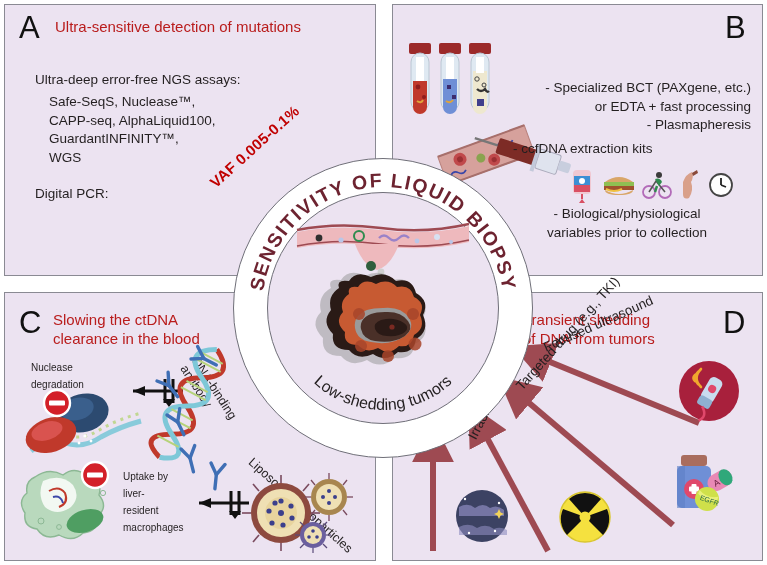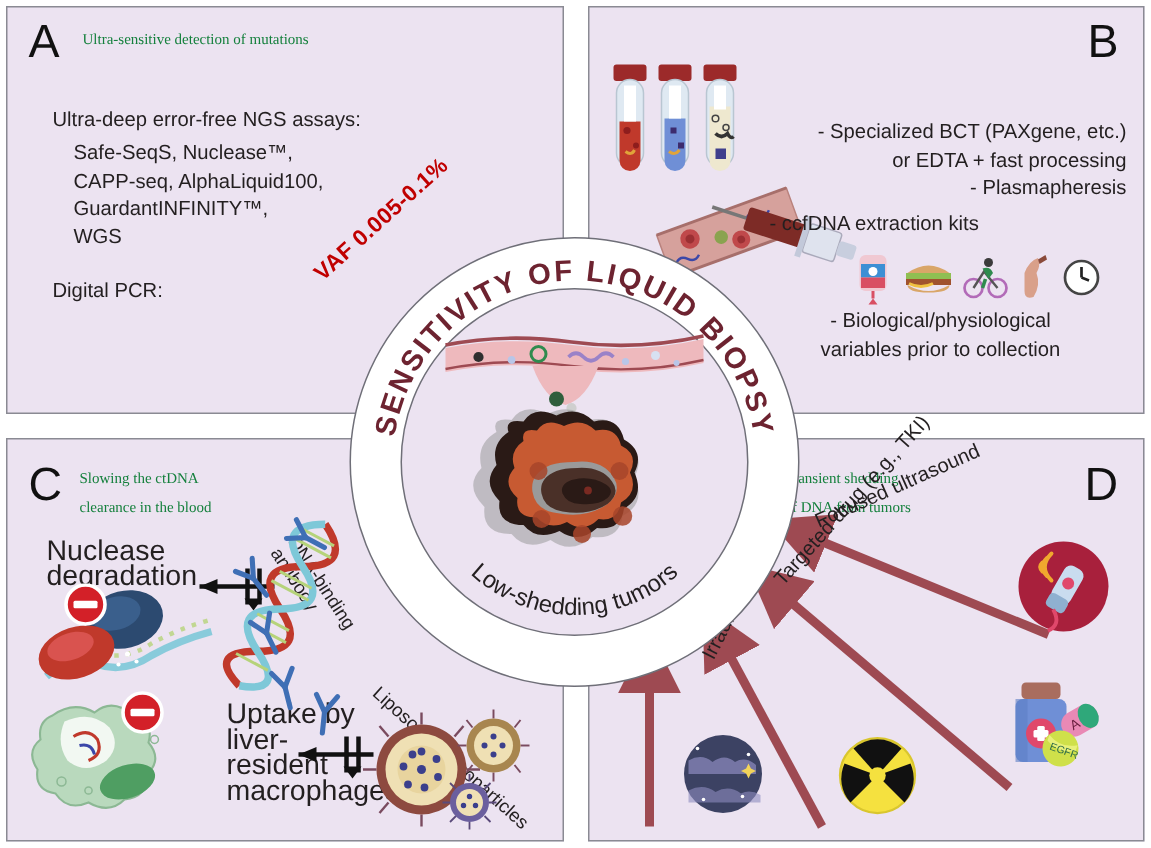--- a/index.html
+++ b/index.html
@@ -7,21 +7,21 @@
        font-family:"Liberation Sans","DejaVu Sans",sans-serif;}
   #fig{position:relative;width:767px;height:565px;background:#ffffff;}
 
   .panel{position:absolute;background:#ece3f1;border:1.5px solid #8a8a93;box-sizing:border-box;}
   #panel-a{left:4px;  top:4px;   width:372px; height:272px;}
   #panel-b{left:392px;top:4px;   width:371px; height:272px;}
   #panel-c{left:4px;  top:292px; width:372px; height:269px;}
   #panel-d{left:392px;top:292px; width:371px; height:269px;}
 
   .plabel{position:absolute;font-size:31px;line-height:31px;color:#111;font-weight:400;}
-  .ptitle{position:absolute;color:#15803d;font-size:10px;line-height:19px;font-family:Liberation Serif, serif;}
+  .ptitle{position:absolute;color:#b91c1c;font-size:15px;line-height:19px;}
 
   #a-label{left:14px;top:7px;}
   #a-title{left:50px;top:12px;}
   #b-label{left:332px;top:7px;}
   #b-title{left:88px;top:12px;width:238px;text-align:center;}
   #c-label{left:14px;top:14px;}
   #c-title{left:48px;top:17px;width:210px;}
   #d-label{left:330px;top:14px;}
   #d-title{left:130px;top:17px;width:192px;}
 
@@ -47,23 +47,23 @@
   #circle-white{position:absolute;left:0;top:0;width:300px;height:300px;border-radius:50%;
        background:#ffffff;border:1.6px solid #6f6f78;box-sizing:border-box;}
   #circle-inner{position:absolute;left:34px;top:34px;width:232px;height:232px;border-radius:50%;
        background:#ece3f1;border:1.4px solid #6f6f78;box-sizing:border-box;}
   #circle-svg{position:absolute;left:0;top:0;width:300px;height:300px;}
 
   
   #tumor{position:absolute;left:60px;top:52px;width:180px;height:160px;}
 
   
-  .cs-txt{position:absolute;color:#231f20;font-size:19px;line-height:17px;}
+  .cs-txt{position:absolute;color:#231f20;font-size:10px;line-height:17px;}
   #c-nuclease{left:26px;top:66px;}
-  #c-uptake{left:118px;top:175px;margin-left:28px;}
+  #c-uptake{left:118px;top:175px;}
   .rot-lbl{position:absolute;color:#231f20;font-size:12.5px;line-height:15px;white-space:nowrap;}
   #c-dnaab{left:196px;top:62px;transform:rotate(57deg);transform-origin:left top;}
   #c-lipo{left:250px;top:162px;transform:rotate(42deg);transform-origin:left top;}
 
   
   .d-rot{position:absolute;color:#231f20;font-size:13.5px;white-space:nowrap;}
   #d-night{left:18px;top:150px;transform:rotate(-78deg);transform-origin:left top;}
   #d-irr{left:72px;top:142px;transform:rotate(-63deg);transform-origin:left top;}
   #d-drug{left:120px;top:90px;transform:rotate(-48deg);transform-origin:left top;}
   #d-us{left:148px;top:48px;transform:rotate(-24deg);transform-origin:left top;}

